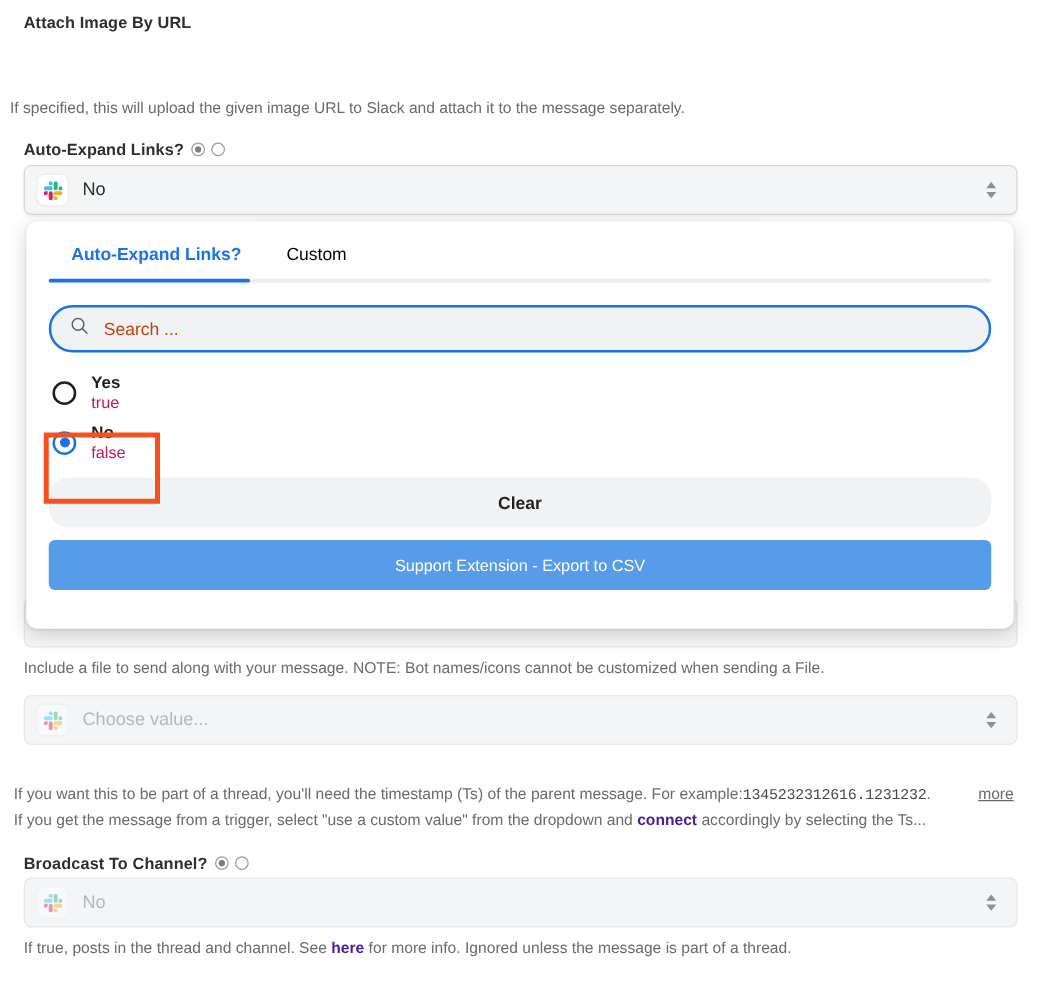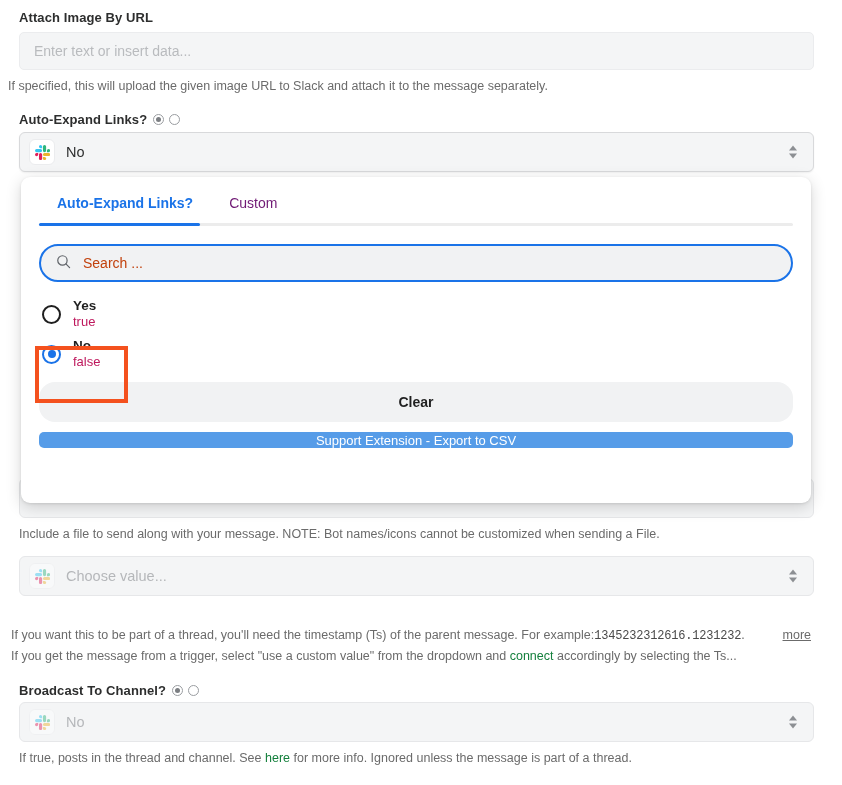--- a/index.html
+++ b/index.html
@@ -28,22 +28,23 @@
     display: flex;
     align-items: center;
     gap: 6px;
   }
   .help-text {
     font-size: 12.5px;
     color: #6b6b6b;
     line-height: 1.55;
   }
   .help-text a, .inline-link {
-    color: #15803d;
+    color: #4c1d95;
     text-decoration: none;
+    font-weight: bold;
   }
   .mono {
     font-family: "Liberation Mono", "DejaVu Sans Mono", monospace;
     font-size: 12px;
     color: #4a4a4a;
     letter-spacing: -.2px;
   }
   .more-link {
     color: #6b6b6b;
     text-decoration: underline;
@@ -153,21 +154,21 @@
   }
   .tabs {
     display: flex;
     align-items: flex-end;
     padding: 18px 18px 0 18px;
     gap: 0;
   }
   .tab {
     font-size: 14px;
     padding: 0 18px 12px 18px;
-    color: #701a75;
+    color: #000000;
     cursor: pointer;
     white-space: nowrap;
   }
   .tab.active {
     color: #1a73e8;
     font-weight: bold;
   }
   .tab-underline-track {
     height: 3px;
     background: #ececec;
@@ -261,21 +262,21 @@
     display: flex;
     align-items: center;
     justify-content: center;
     font-size: 14px;
     font-weight: bold;
     color: #1f1f1f;
     cursor: pointer;
   }
   .csv-btn {
     margin: 10px 18px 0 18px;
-    height: 16px;
+    height: 40px;
     background: #569ce8;
     border-radius: 5px;
     display: flex;
     align-items: center;
     justify-content: center;
     font-size: 13px;
     color: #ffffff;
     cursor: pointer;
   }
 
@@ -298,23 +299,20 @@
 <body>
 
 <div class="page">
 
   <div class="abs" style="left:19px; top:10px;">
     <div class="field-label">
         <span>Attach Image By URL</span>
       </div>
   </div>
 
-  <div class="abs text-input" style="left:19px; top:32px;">
-    <span>Enter text or insert data...</span>
-  </div>
 
   <div class="abs help-text" style="left:8px; top:77px; width:800px;">If specified, this will upload the given image URL to Slack and attach it to the message separately.</div>
 
   <div class="abs" style="left:19px; top:112px;">
     <div class="field-label">
       <span>Auto-Expand Links?</span>
       <span class="mini-radios">
         <span class="mini-radio on"></span>
         <span class="mini-radio"></span>
       </span>

